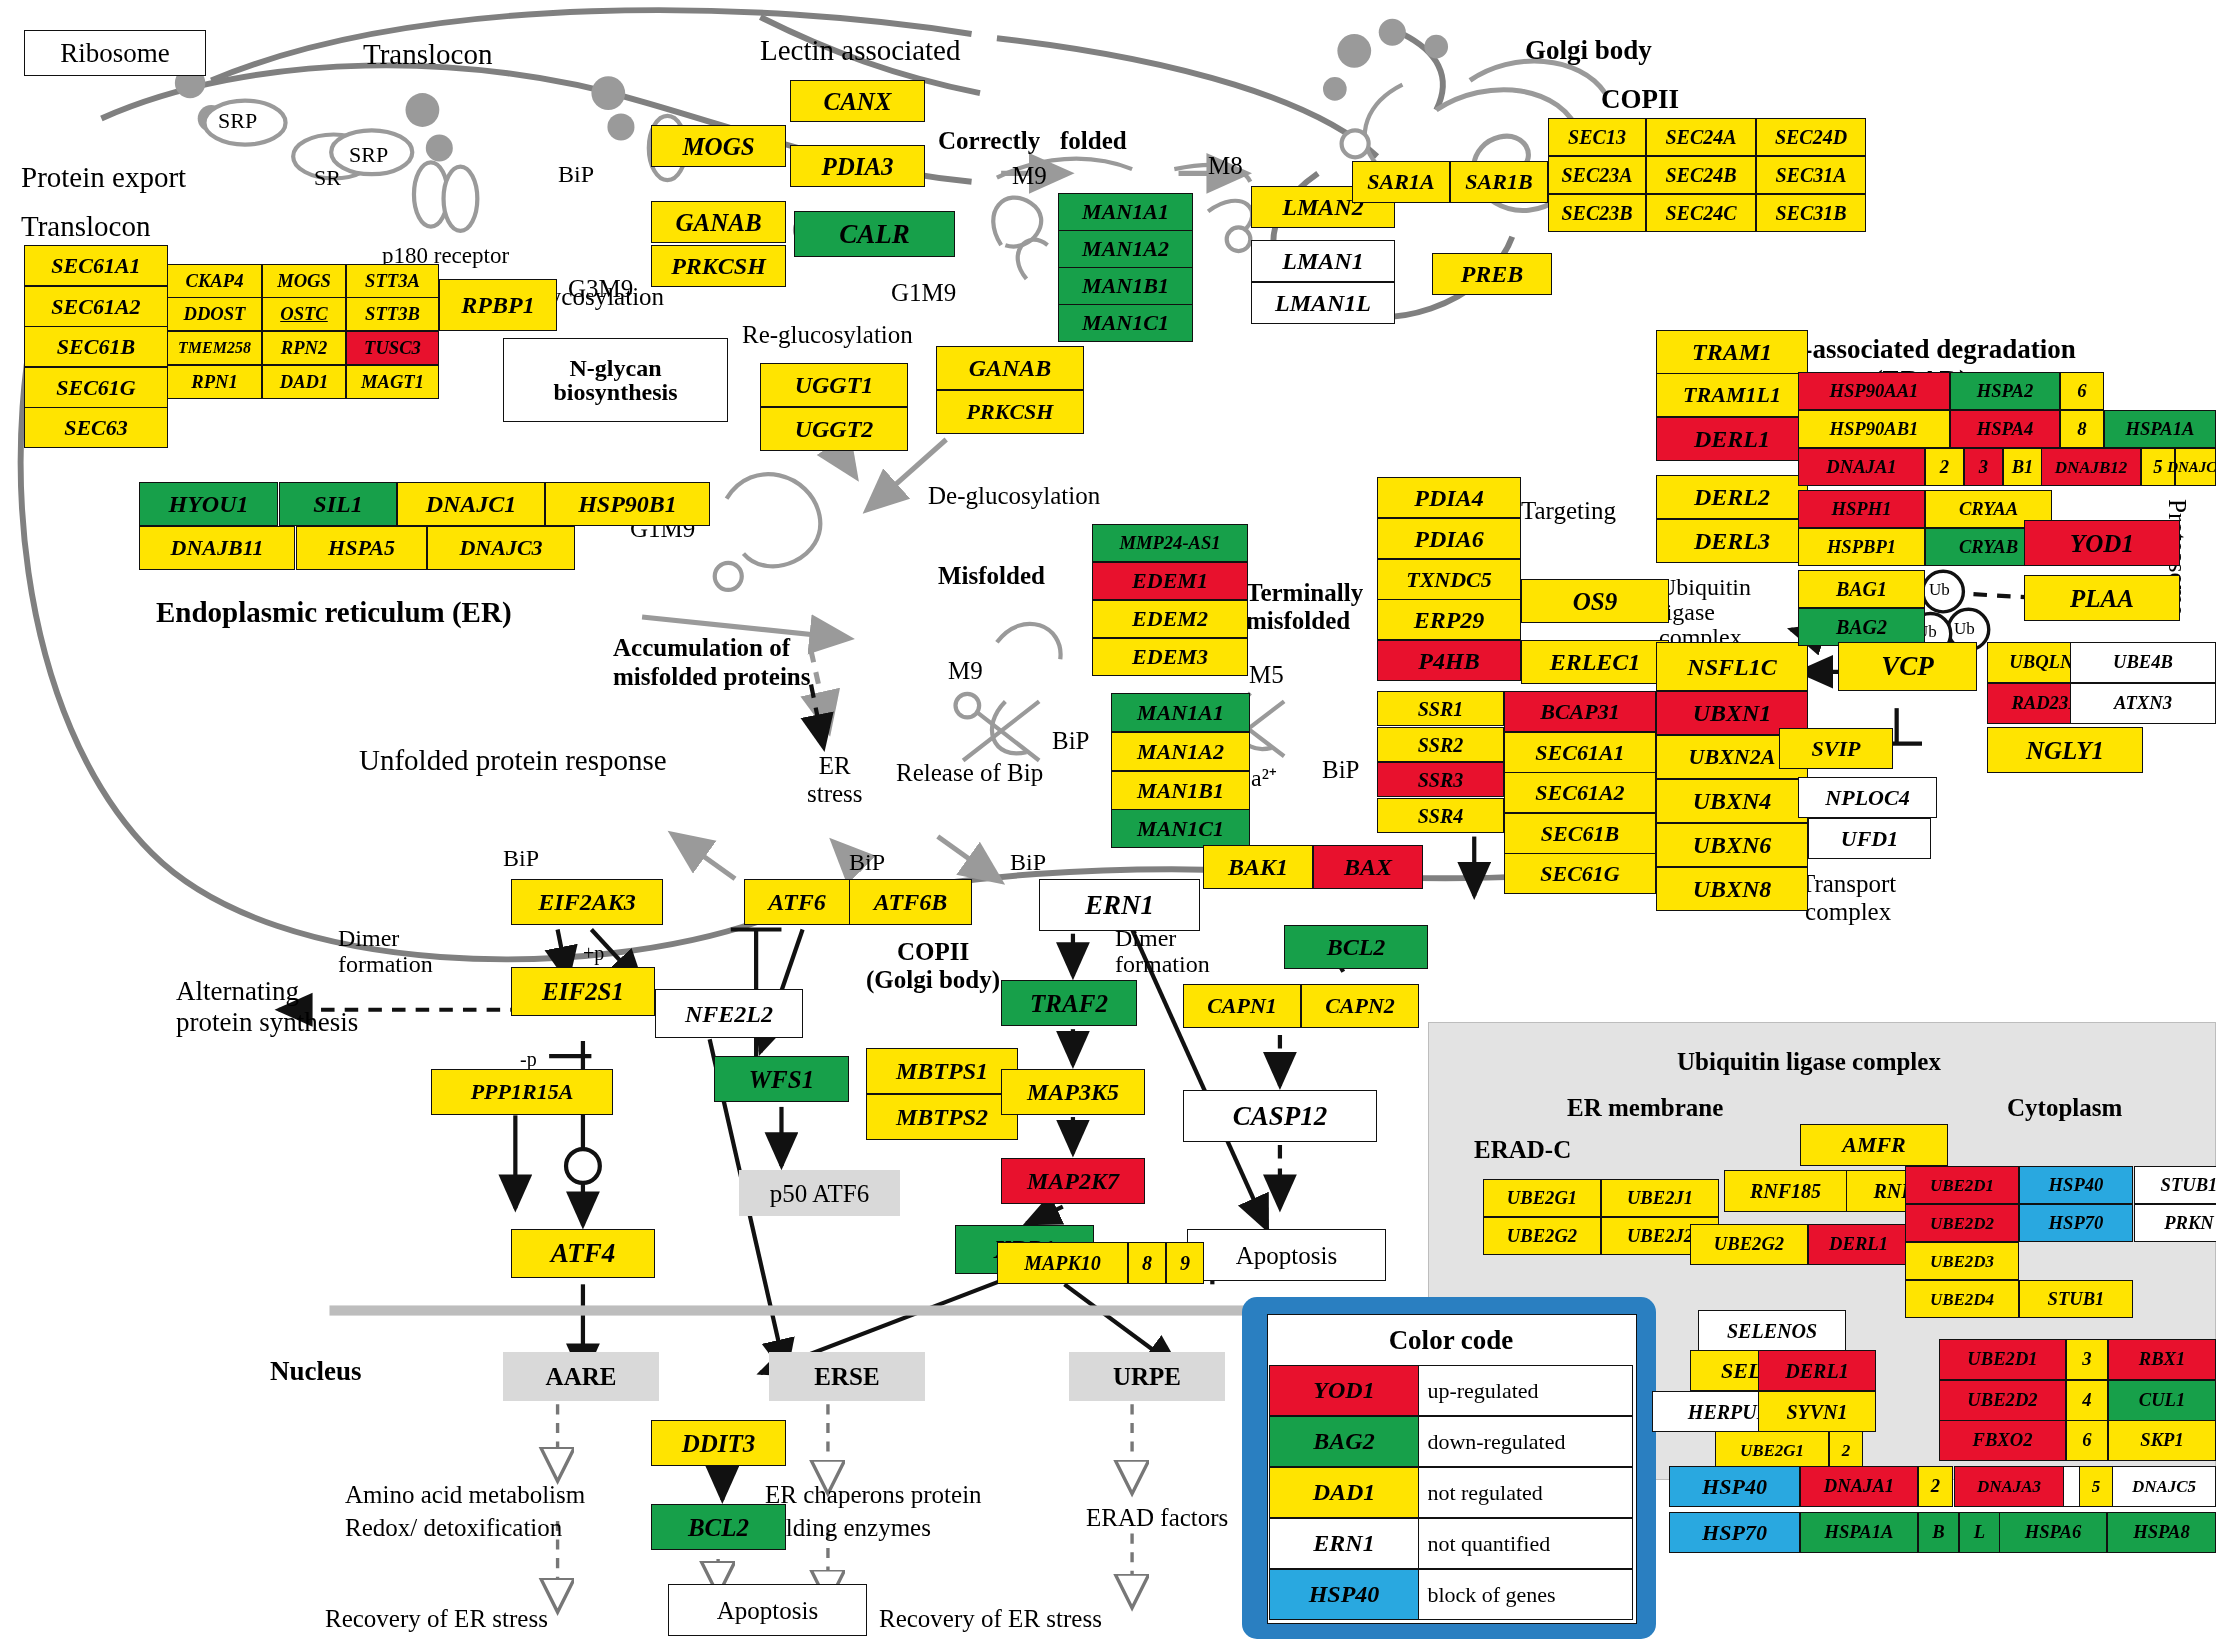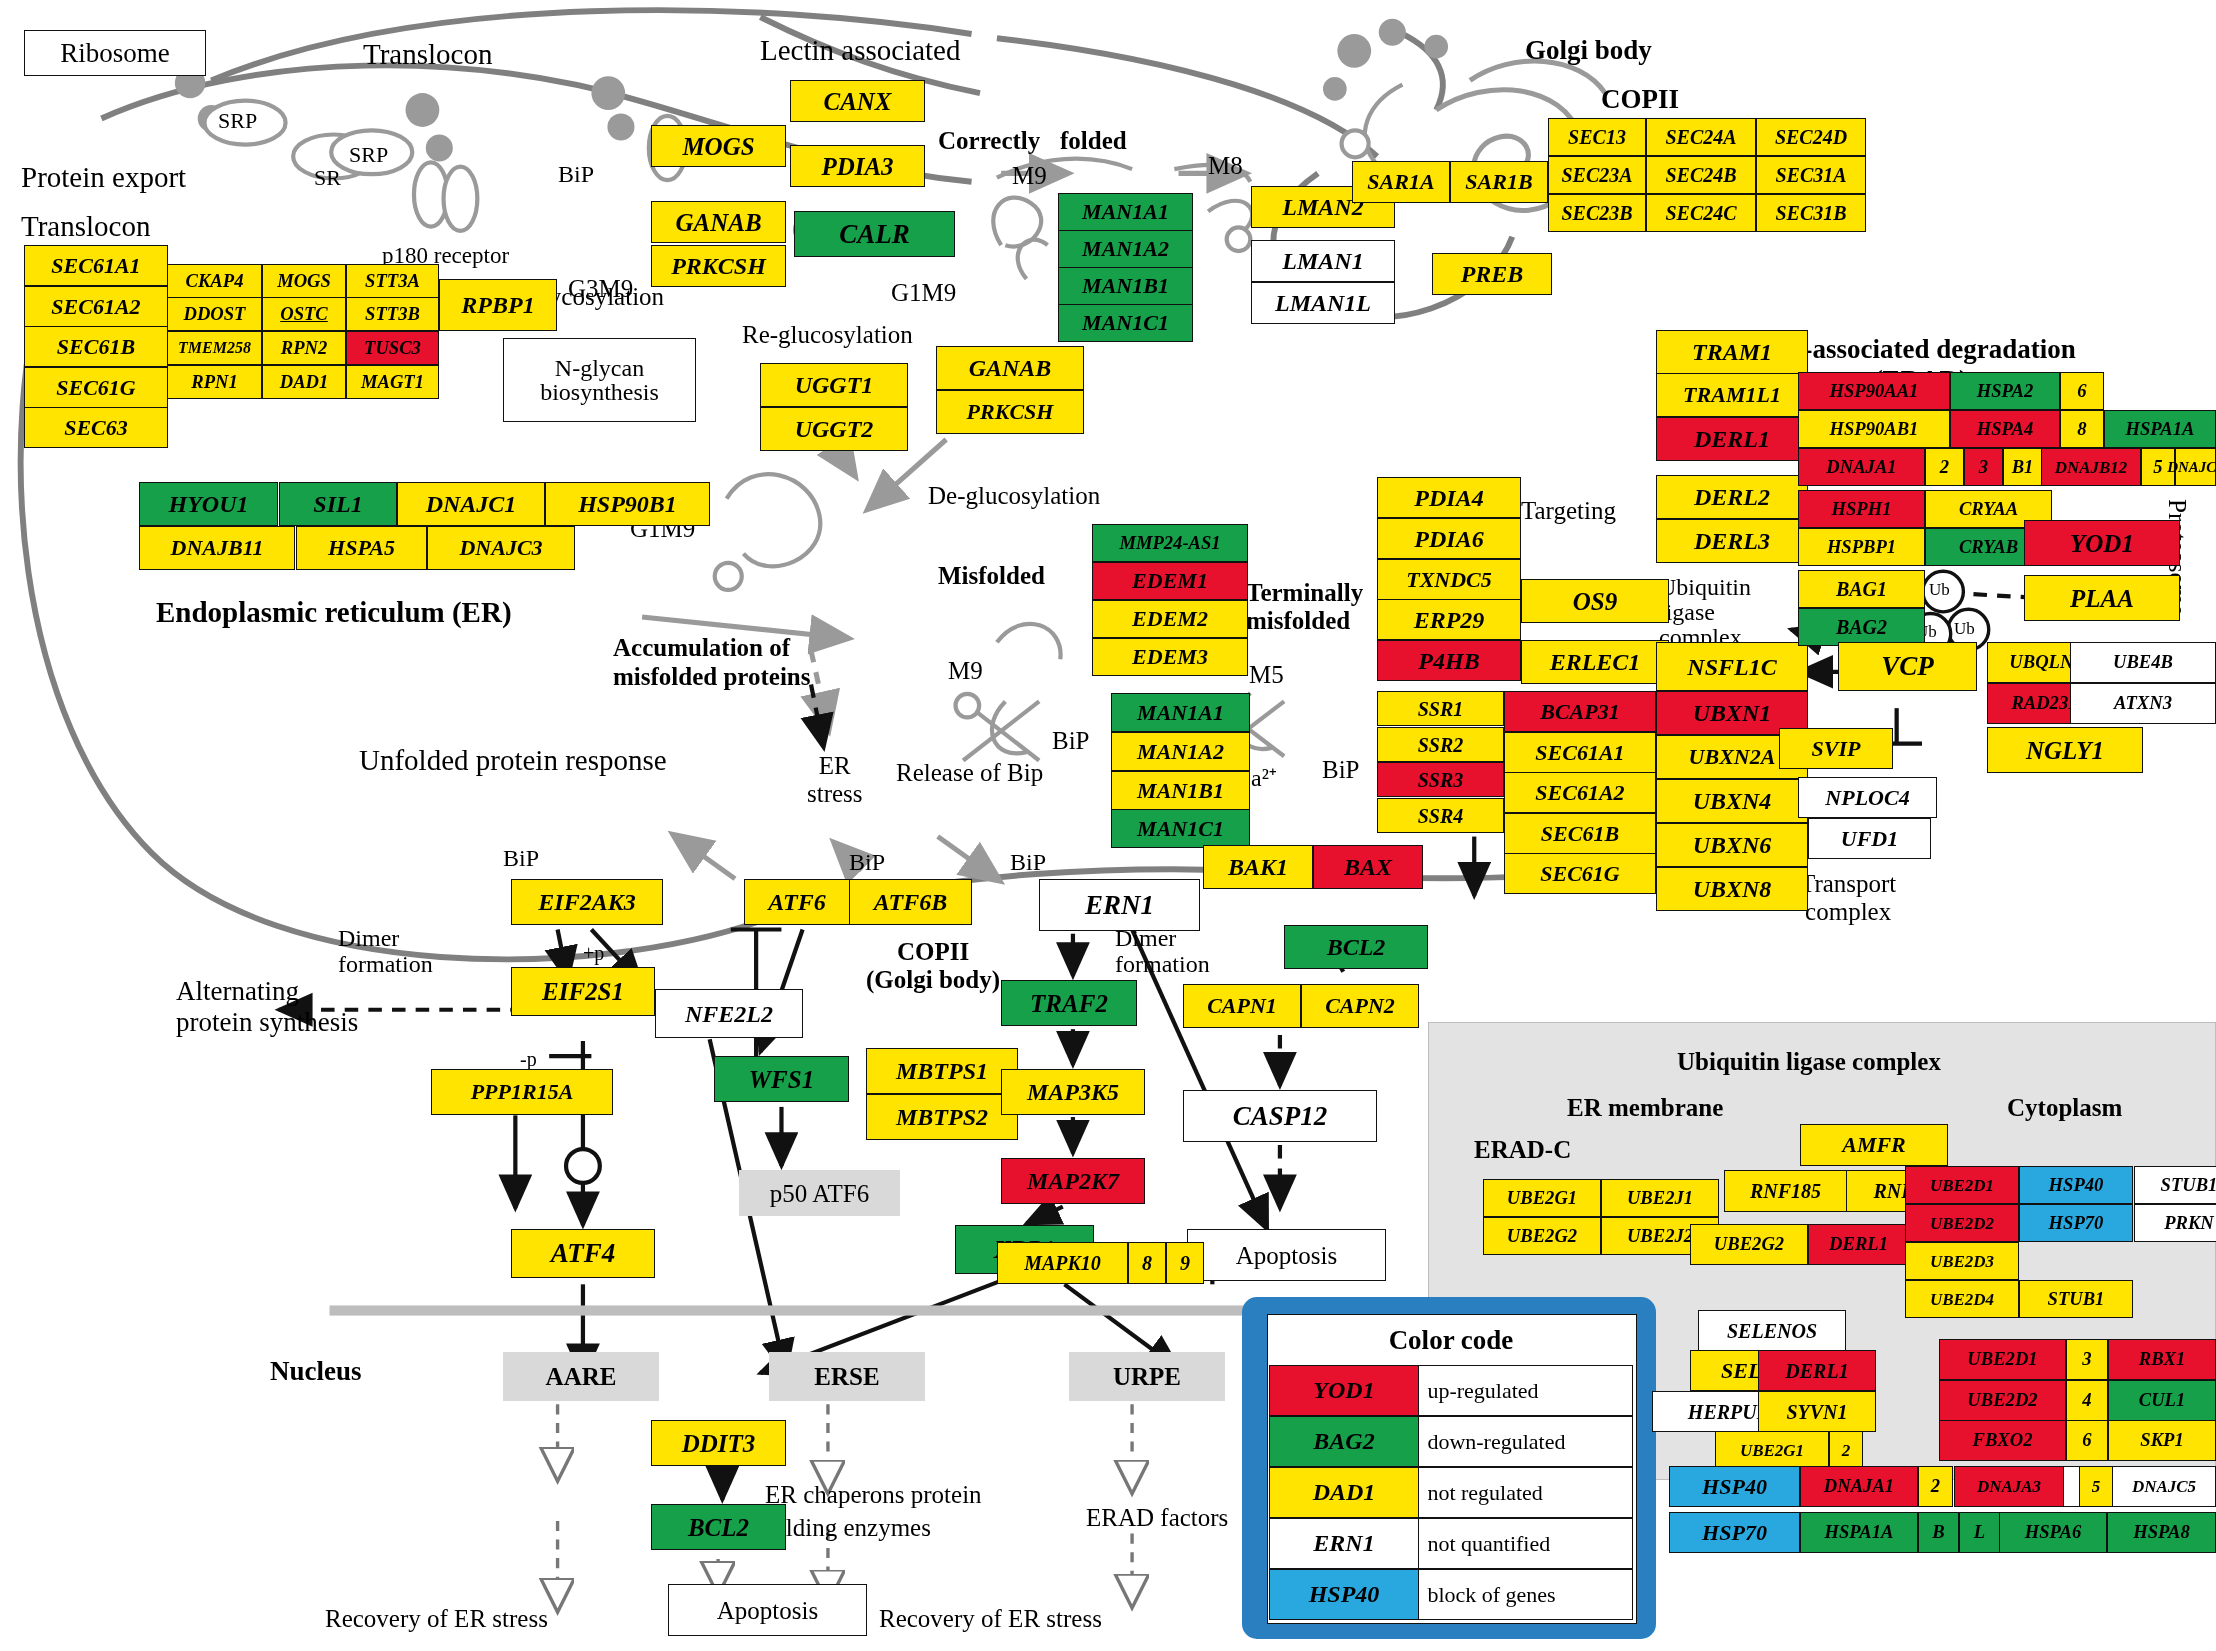--- a/index.html
+++ b/index.html
@@ -167,21 +167,21 @@
     <rect x="390" y="1545" width="1255" height="12" fill="#bdbdbd"></rect>
     <rect x="1480" y="1085" width="10" height="0" fill="#bdbdbd"></rect>
 
     <circle cx="690" cy="1380" r="20" fill="#fff" stroke="#111" stroke-width="5"></circle>
     <circle cx="2300" cy="700" r="24" fill="#fff" stroke="#111" stroke-width="4"></circle>
     <circle cx="2330" cy="745" r="24" fill="#fff" stroke="#111" stroke-width="4"></circle>
     <circle cx="2285" cy="750" r="24" fill="#fff" stroke="#111" stroke-width="4"></circle>
   </svg>
 
   <div class="gene white" style="left:24px;top:30px;width:182px;height:46px;font-size:27px;font-style:normal;font-weight:normal;">Ribosome</div>
-  <div class="gene white" style="left:503px;top:338px;width:193px;height:84px;font-size:24px;font-style:normal;font-weight:normal;white-space:pre-line;">N-glycan
+  <div class="gene white" style="left:503px;top:338px;width:225px;height:84px;font-size:24px;font-style:normal;font-weight:bold;white-space:pre-line;">N-glycan
 biosynthesis</div>
   <div class="gene white" style="left:1187px;top:1229px;width:199px;height:52px;font-size:25px;font-style:normal;font-weight:normal;">Apoptosis</div>
   <div class="gene white" style="left:668px;top:1584px;width:199px;height:52px;font-size:25px;font-style:normal;font-weight:normal;">Apoptosis</div>
 
   <div class="gene grey" style="left:739px;top:1170px;width:161px;height:46px;font-size:25px;font-style:normal;font-weight:normal;">p50 ATF6</div>
   <div class="gene grey" style="left:503px;top:1352px;width:156px;height:49px;font-size:25px;font-style:normal;font-weight:bold;">AARE</div>
   <div class="gene grey" style="left:769px;top:1352px;width:156px;height:49px;font-size:25px;font-style:normal;font-weight:bold;">ERSE</div>
   <div class="gene grey" style="left:1069px;top:1352px;width:156px;height:49px;font-size:25px;font-style:normal;font-weight:bold;">URPE</div>
 
   <div class="lbl" style="left:363px;top:38px;font-size:29px;">Translocon</div>
@@ -239,20 +239,22 @@
 formation</div>
   <div class="lbl" style="left:583px;top:942px;font-size:20px;">+p</div>
   <div class="lbl" style="left:520px;top:1048px;font-size:20px;">-p</div>
   <div class="lbl" style="left:176px;top:976px;font-size:27px;white-space:pre-line;line-height:1.15;">Alternating
 protein synthesis</div>
   <div class="lbl b c" style="left:866px;top:938px;font-size:25px;white-space:pre-line;text-align:center;line-height:1.1;">COPII
 (Golgi body)</div>
   <div class="lbl c" style="left:1800px;top:870px;font-size:25px;white-space:pre-line;text-align:center;line-height:1.1;">Transport
 complex</div>
   <div class="lbl b" style="left:270px;top:1356px;font-size:27px;">Nucleus</div>
+  <div class="lbl" style="left:345px;top:1479px;font-size:25px;white-space:pre-line;line-height:1.3;">Amino acid metabolism
+Redox/ detoxification</div>
   <div class="lbl" style="left:765px;top:1479px;font-size:25px;white-space:pre-line;line-height:1.3;">ER chaperons protein
 folding enzymes</div>
   <div class="lbl" style="left:1086px;top:1504px;font-size:25px;">ERAD factors</div>
   <div class="lbl" style="left:325px;top:1605px;font-size:25px;">Recovery of ER stress</div>
   <div class="lbl" style="left:879px;top:1605px;font-size:25px;">Recovery of ER stress</div>
 
   <div class="panel" style="left:1428px;top:1022px;width:786px;height:456px;"></div>
   <div class="lbl b" style="left:1677px;top:1048px;font-size:25px;">Ubiquitin ligase complex</div>
   <div class="lbl b" style="left:1567px;top:1094px;font-size:25px;">ER membrane</div>
   <div class="lbl b" style="left:2007px;top:1094px;font-size:25px;">Cytoplasm</div>

